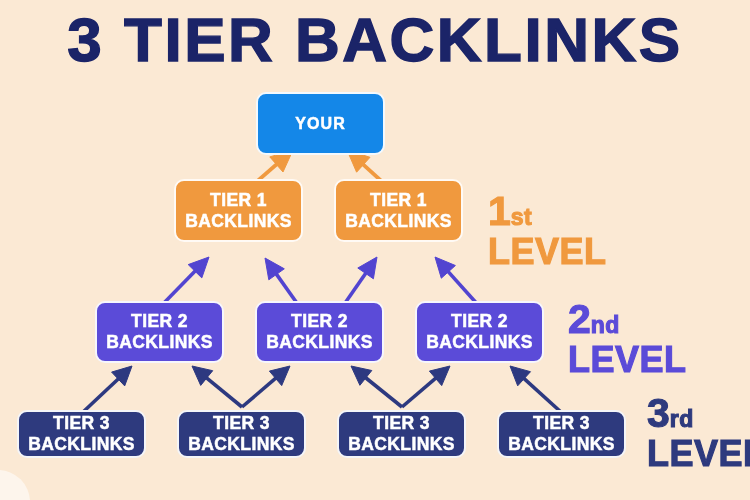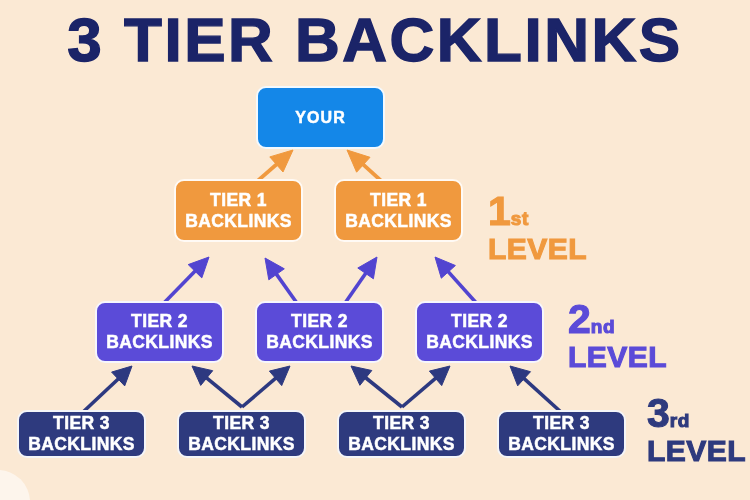--- a/index.html
+++ b/index.html
@@ -16,31 +16,31 @@
   }
   .arrow-layer{position:absolute;left:0;top:0;width:750px;height:500px;}
   .box{
     position:absolute;width:129px;height:63px;box-sizing:border-box;
     border:2px solid rgba(255,255,255,.95);border-radius:10px;
     display:flex;flex-direction:column;align-items:center;justify-content:center;
     color:#fff;font-weight:bold;text-align:center;
     font-size:17.5px;line-height:21px;letter-spacing:.4px;white-space:nowrap;
     -webkit-text-stroke:.5px #fff;
   }
-  .box-website{left:256px;top:86px;background:var(--blue);font-size:16px;letter-spacing:1.1px;}
+  .box-website{left:256px;top:92px;background:var(--blue);font-size:16px;letter-spacing:1.1px;}
   .box-t1{background:var(--orange);top:179px;}
   .box-t1.b0{left:174px;} .box-t1.b1{left:334px;}
   .box-t2{background:var(--purple);top:301px;height:62px;}
   .box-t2.b0{left:95px;} .box-t2.b1{left:255px;} .box-t2.b2{left:415px;}
   .box-t3{background:var(--navy);top:410px;height:48px;}
   .box-t3.b0{left:17px;} .box-t3.b1{left:177px;} .box-t3.b2{left:337px;} .box-t3.b3{left:497px;}
   .level-label{position:absolute;font-weight:bold;line-height:1;-webkit-text-stroke:1.1px currentColor;}
   .level-label .num{font-size:41px;letter-spacing:0;}
-  .level-label .suffix{font-size:19px;letter-spacing:.5px;text-align:right;}
-  .level-label .word{display:block;font-size:30px;margin-top:2px;letter-spacing:.5px;}
+  .level-label .suffix{font-size:23px;letter-spacing:.5px;text-align:right;}
+  .level-label .word{display:block;font-size:36px;margin-top:2px;letter-spacing:.5px;}
   .label-1{left:488px;top:191px;color:var(--orange);}
   .label-2{left:568px;top:299px;color:var(--purple);}
   .label-3{left:647px;top:393px;color:var(--navy);}
   .corner-peek{
     position:absolute;left:-34px;bottom:-34px;width:64px;height:64px;
     background:rgba(255,255,255,.55);border-radius:50%;
   }
 </style>
 </head>
 <body>

